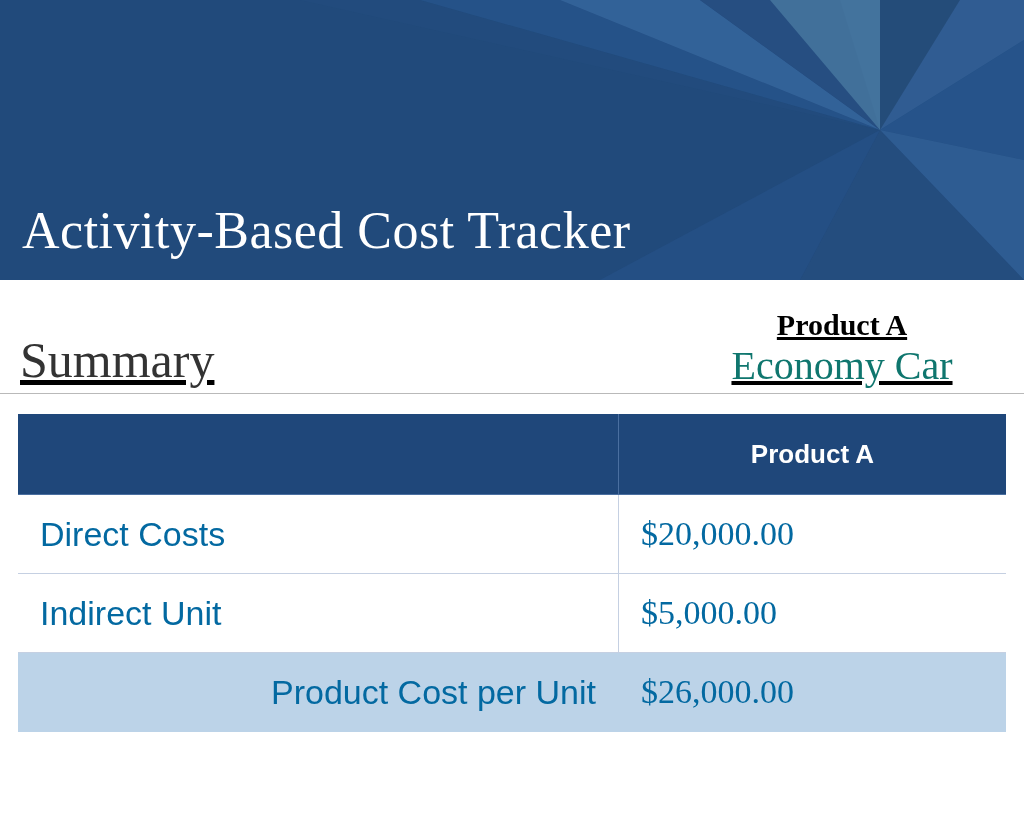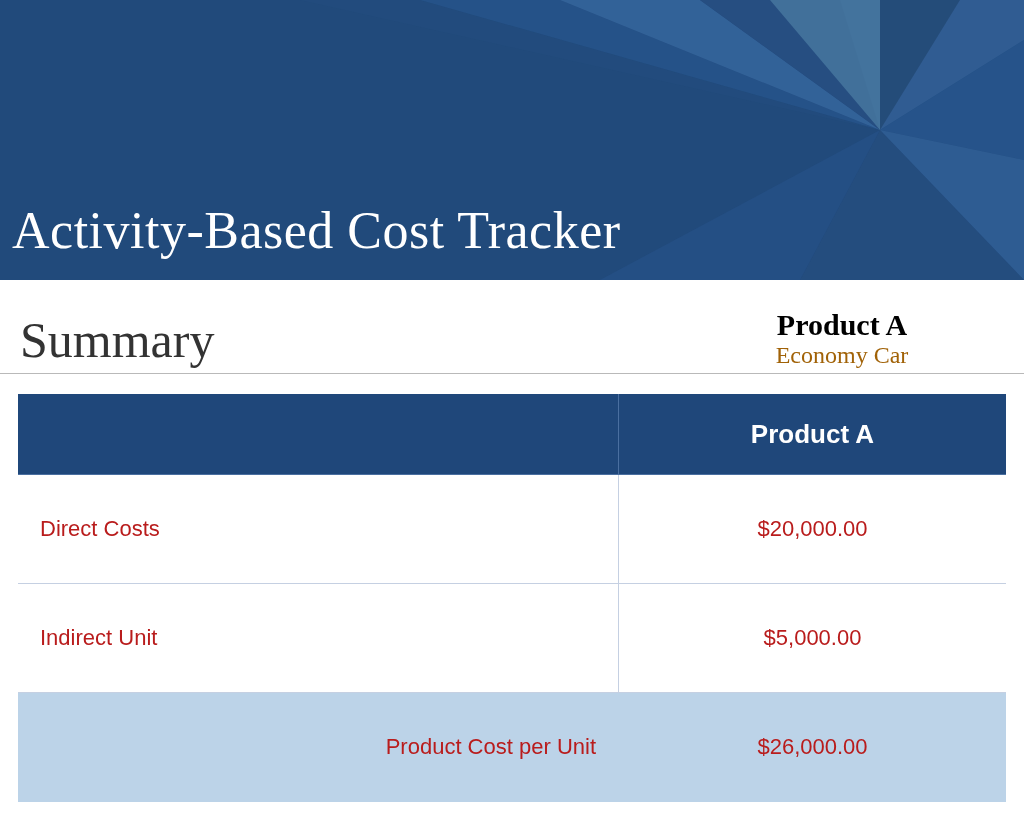--- a/index.html
+++ b/index.html
@@ -18,58 +18,59 @@
     background: #224a7a;
     overflow: hidden;
   }
   .banner svg {
     position: absolute;
     top: 0;
     left: 0;
   }
   .banner-title {
     position: absolute;
-    left: 12px;
+    left: 22px;
     bottom: 20px;
     color: #ffffff;
     font-size: 52px;
     font-weight: 400;
     letter-spacing: 0.5px;
   }
   .content {
     width: 1024px;
     padding: 0;
   }
   .summary-row {
     display: flex;
     align-items: flex-end;
     padding: 28px 22px 4px 20px;
     border-bottom: 1px solid #b9b9b9;
+    text-decoration: underline;
   }
   .summary-label {
     flex: 1;
     font-size: 50px;
     color: #333333;
     font-weight: 400;
   }
   .product-block {
     text-align: center;
     min-width: 320px;
   }
   .product-name {
     font-family: Georgia, serif;
     font-size: 30px;
     font-weight: 700;
     color: #000000;
   }
   .product-desc {
     font-family: Georgia, serif;
-    font-size: 24px;
+    font-size: 40px;
     font-weight: 400;
-    color: #a16207;
+    color: #0f766e;
   }
   table.cost-table {
     border-collapse: collapse;
     width: 988px;
     margin: 20px 18px 0 18px;
     font-family: Arial, Helvetica, sans-serif;
   }
   table.cost-table th {
     background: #1f477a;
     color: #ffffff;
@@ -80,34 +81,35 @@
     border: 1px solid #4a6fa0;
     border-top: none;
   }
   table.cost-table th.blank {
     border-left: none;
   }
   table.cost-table th.col-product {
     border-right: none;
   }
   table.cost-table td {
-    font-size: 22px;
-    color: #b91c1c;
-    padding: 16px 22px;
+    font-size: 34px;
+    color: #0369a1;
+    padding: 1px 22px;
     height: 76px;
     border: 1px solid #c5d0e2;
     background: #ffffff;
   }
   table.cost-table td.label-cell {
     border-left: none;
     width: 556px;
   }
   table.cost-table td.value-cell {
-    text-align: center;
+    text-align: left;
     border-right: none;
+    font-family: Liberation Serif, serif;
   }
   table.cost-table tr.total-row td {
     background: #bcd3e8;
     border: 1px solid #bcd3e8;
   }
   table.cost-table tr.total-row td.label-cell {
     border-left: none;
     text-align: right;
   }
   table.cost-table tr.total-row td.value-cell {

